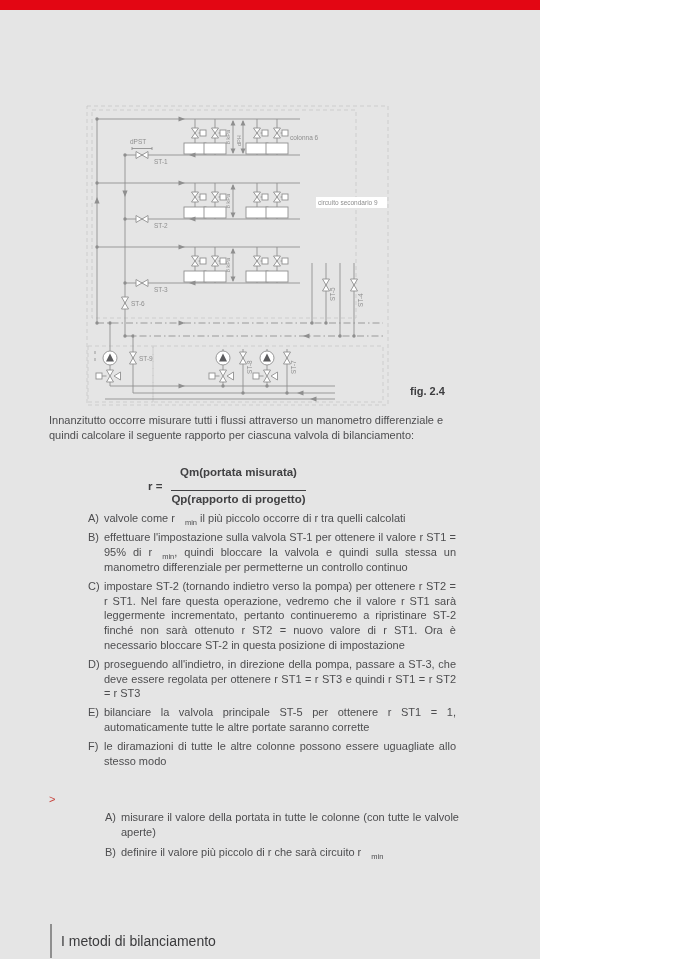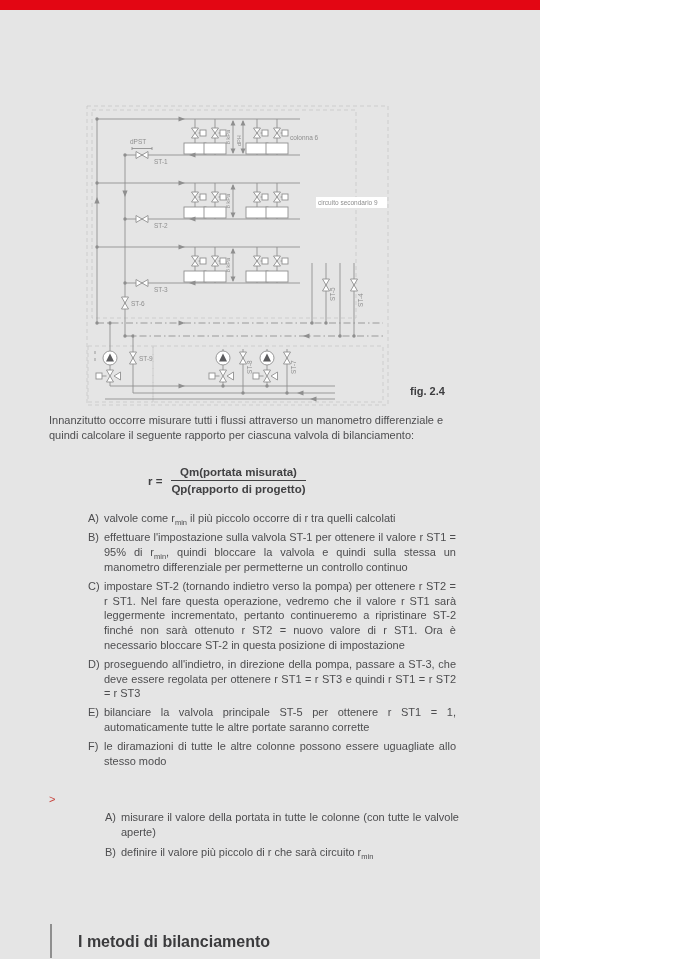--- a/index.html
+++ b/index.html
@@ -17,34 +17,34 @@
   svg .fil{fill:#8f8f8f;stroke:none;}
   svg .dark{fill:#5b5b5d;stroke:none;}
   svg text{fill:#8e8e8e;font-size:6.5px;font-family:"Liberation Sans","DejaVu Sans",sans-serif;}
   svg text.small{font-size:5.6px;}
   .figcap{position:absolute;left:410px;top:385px;font-size:11px;font-weight:bold;color:#3e3e40;}
   .intro{position:absolute;left:29px;top:413px;width:412px;font-size:11px;line-height:15px;margin-left:20px;}
   .formula{position:absolute;left:148px;top:466px;display:flex;align-items:center;
            font-size:11.5px;font-weight:bold;color:#414143;}
   .formula .lhs{margin-right:9px;}
   .frac{text-align:center;}
-  .frac .num{padding:0 5px 2px 5px;border-bottom:1.4px solid #414143;}
+  .frac .num{padding:0 5px 12px 5px;border-bottom:1.4px solid #414143;}
   .frac .den{padding-top:2px;}
   .steps{position:absolute;left:88px;top:511px;width:368px;font-size:11px;line-height:14.7px;}
   .step{display:flex;margin-bottom:4.5px;}
   .step-label{flex:none;width:16px;}
   .step-body{flex:1;text-align:justify;}
-  sub{font-size:7.5px;line-height:0;}
+  sub{font-size:7.5px;line-height:0;margin-left:10px;}
   .phase3{position:absolute;left:47px;top:792px;width:412px;font-size:11px;line-height:15px;}
   .p3head{display:flex;margin-bottom:3px;}
   .p3bullet{flex:none;width:28px;padding-left:2px;color:#c7443d;}
   .p3items{padding-left:58px;}
   .p3items .step-label{width:16px;}
   .footerline{position:absolute;left:50px;top:924px;width:2px;height:34px;background:#8f8f8f;}
-  .footertext{position:absolute;left:61px;top:933px;font-size:16px;font-weight:bold;color:#3b3b3d;margin-left:17px;}
+  .footertext{position:absolute;left:61px;top:933px;font-size:14px;font-weight:normal;color:#3b3b3d;}
 </style>
 </head>
 <body>
 
 <div class="page">
 
   <div class="redbar"></div>
 
   <div class="diagram">
     <svg width="310" height="308" viewBox="0 0 310 308">

